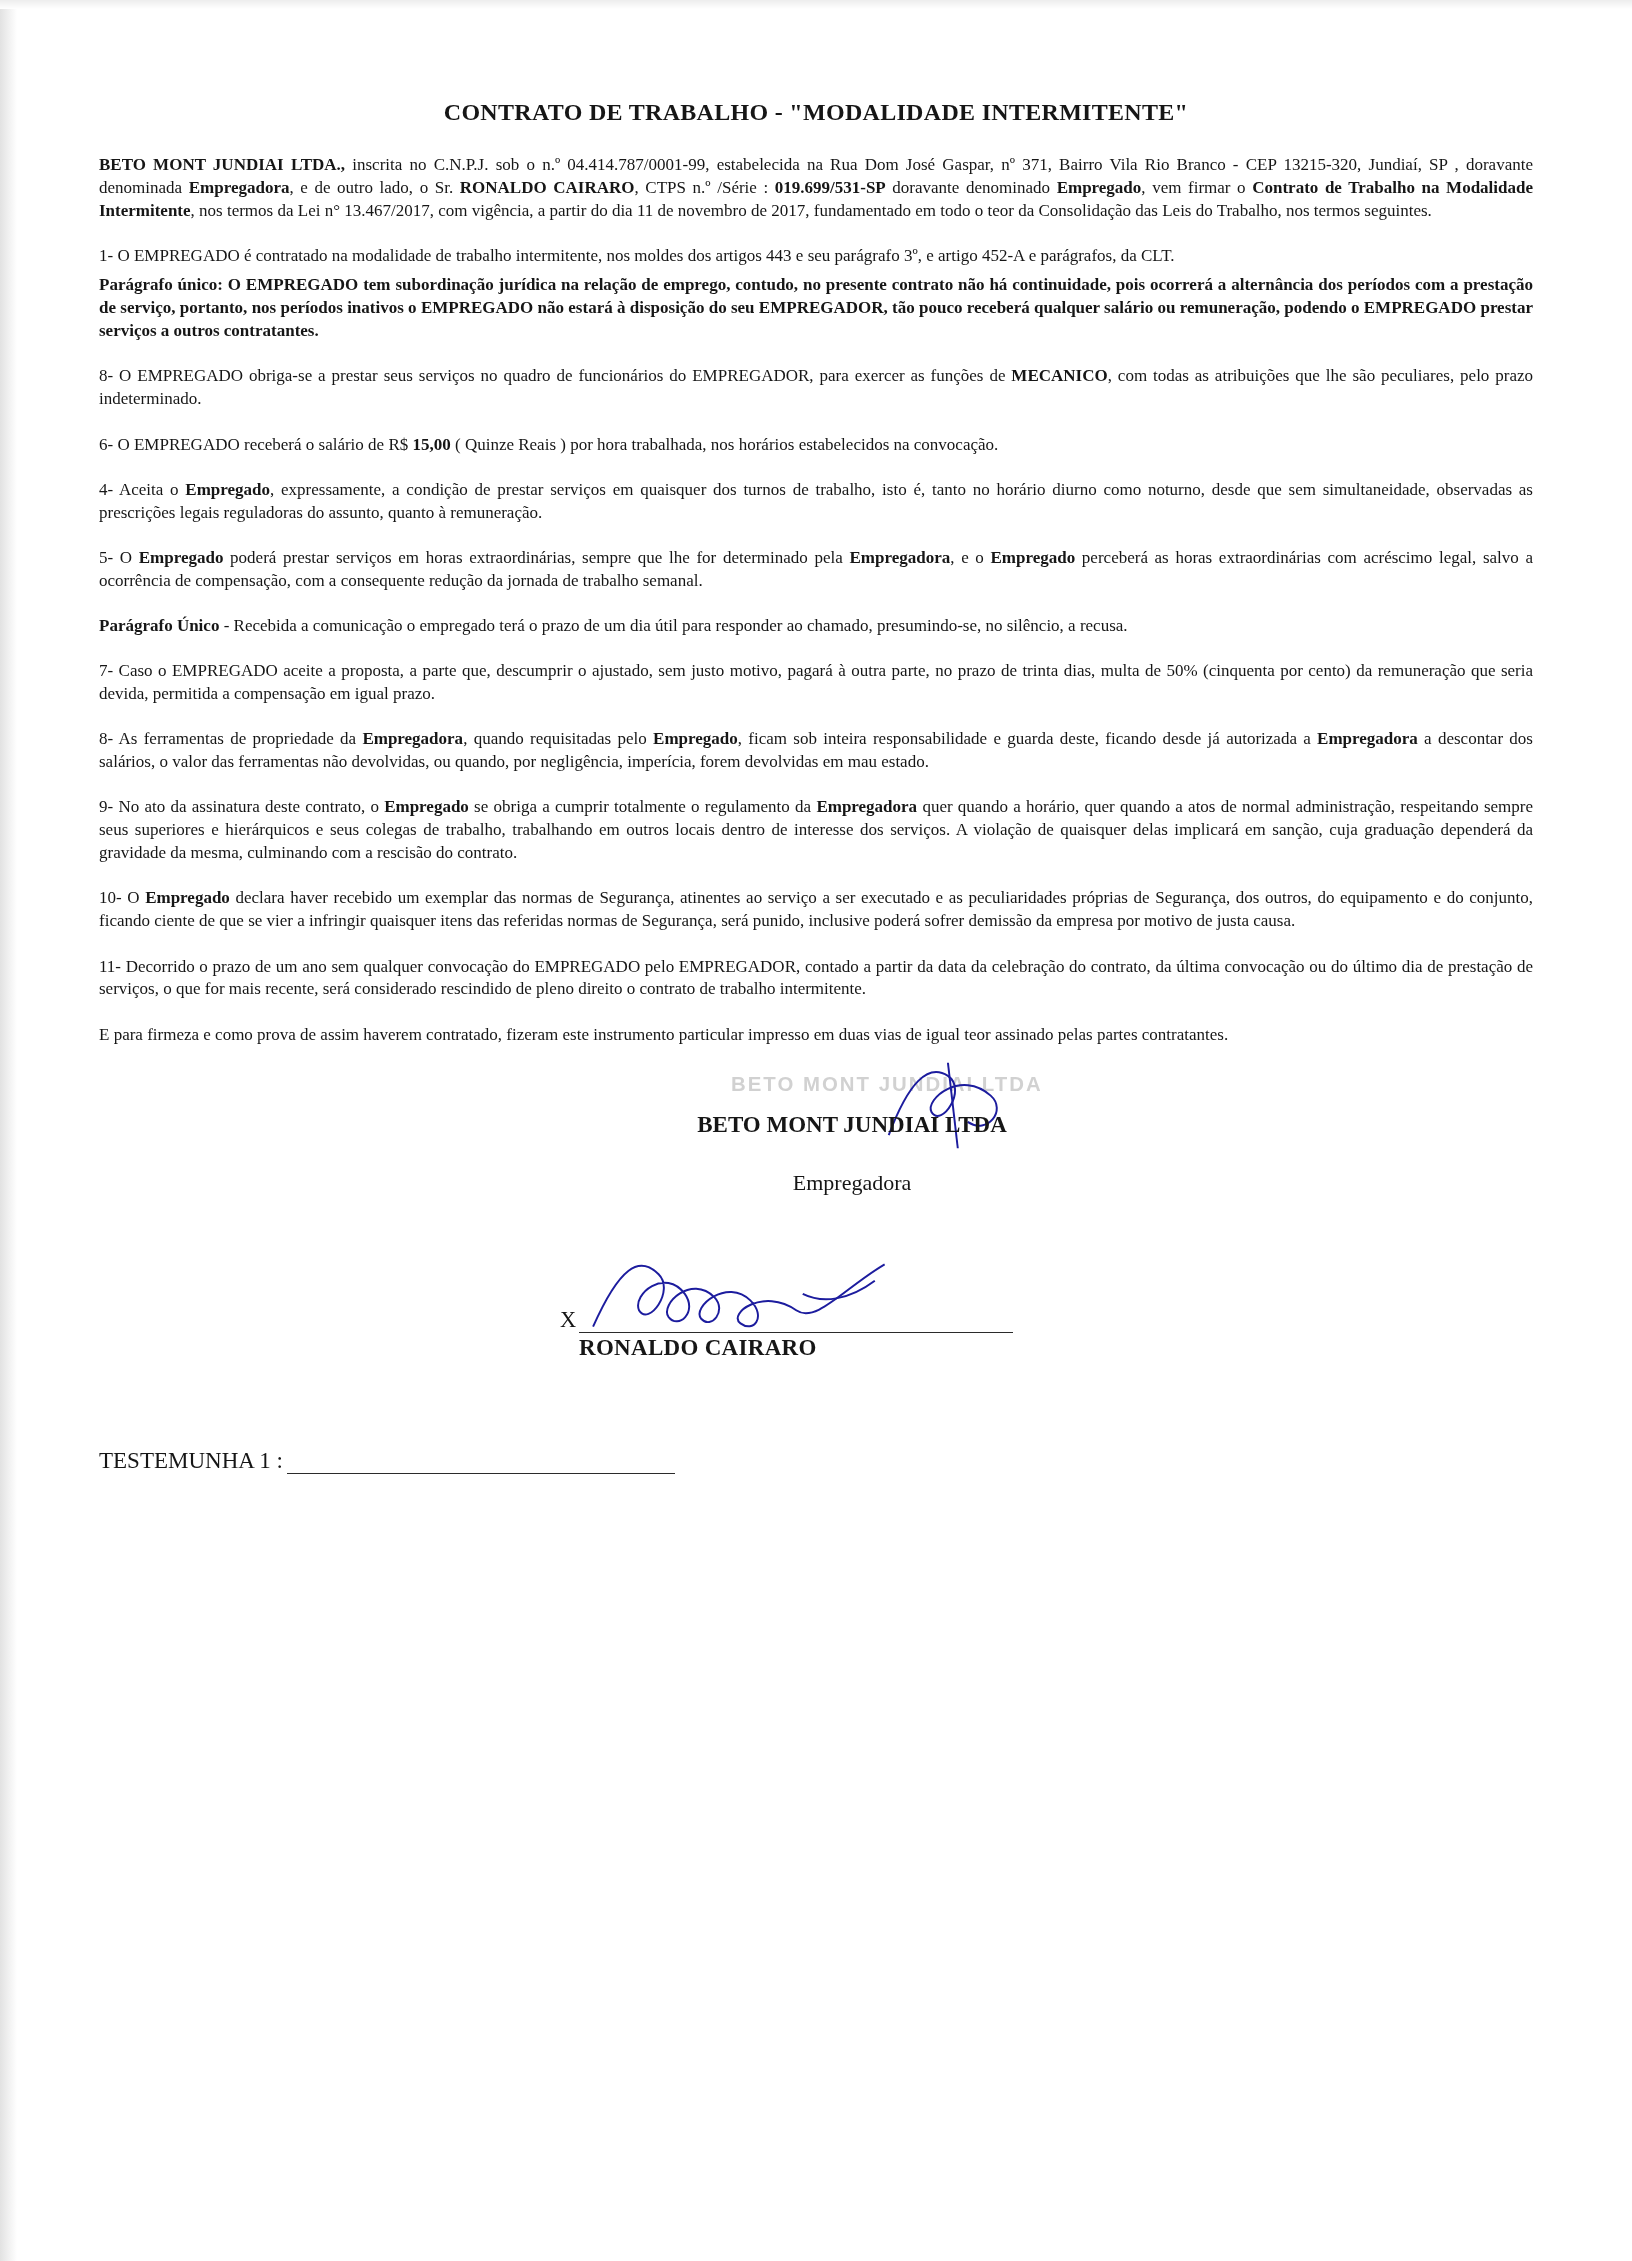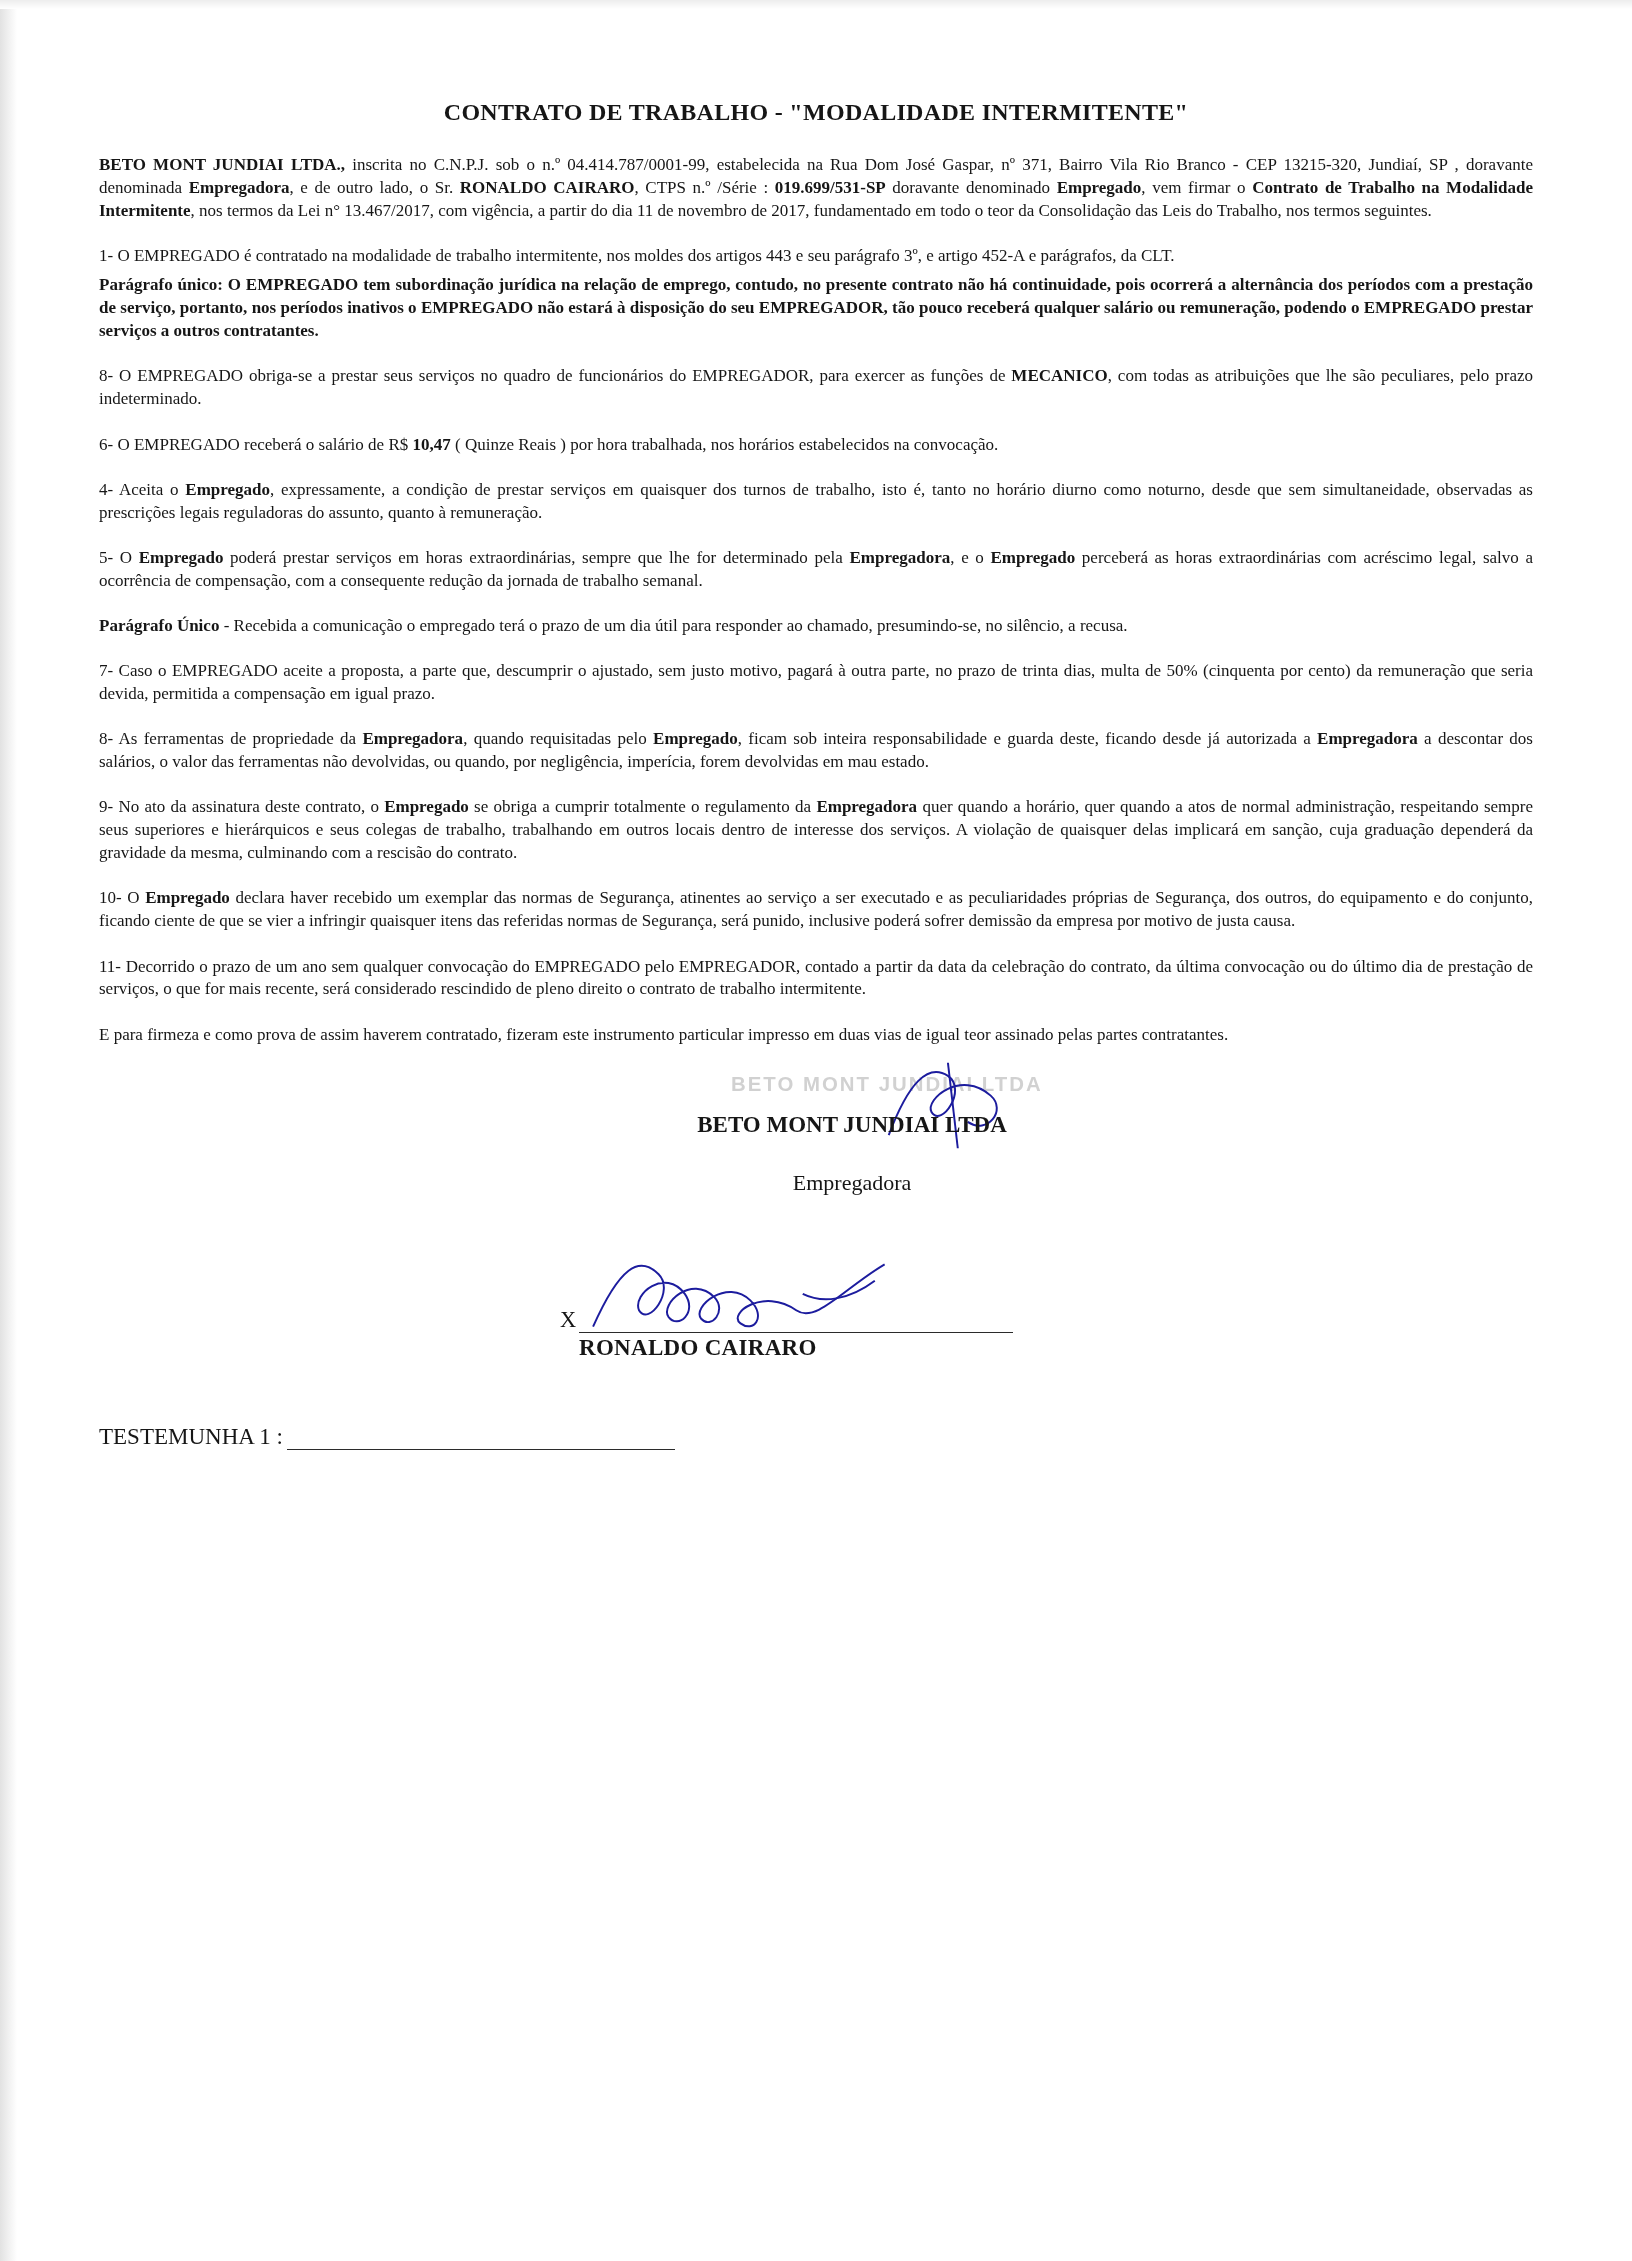--- a/index.html
+++ b/index.html
@@ -119,21 +119,21 @@
   }
   .emp-name {
     position: absolute;
     left: 480px;
     top: 100px;
     font-size: 23px;
     font-weight: bold;
     letter-spacing: 0.3px;
   }
   .witness-row {
-    margin-top: 64px;
+    margin-top: 88px;
     display: flex;
     align-items: flex-end;
     font-size: 23px;
   }
   .witness {
     display: flex;
     align-items: flex-end;
     white-space: nowrap;
   }
   .witness .wline {
@@ -179,21 +179,21 @@
 
   <p class="para b">
     <span>Parágrafo único</span><span>: O EMPREGADO tem subordinação jurídica na relação de emprego, contudo, no presente contrato não há continuidade, pois ocorrerá a alternância dos períodos com a prestação de serviço, portanto, nos períodos inativos o EMPREGADO não estará à disposição do seu EMPREGADOR, tão pouco receberá qualquer salário ou remuneração, podendo o EMPREGADO prestar serviços a outros contratantes.</span>
   </p>
 
   <p class="para">
     <span>8- O EMPREGADO obriga-se a prestar seus serviços no quadro de funcionários do EMPREGADOR, para exercer as funções de </span><span class="b">MECANICO</span><span>, com todas as atribuições que lhe são peculiares, pelo prazo indeterminado.</span>
   </p>
 
   <p class="para">
-    <span>6- O EMPREGADO receberá o salário de R$ </span><span class="b">10,47</span><span> ( Quinze Reais  ) por hora trabalhada, nos horários estabelecidos na convocação.</span>
+    <span>6- O EMPREGADO receberá o salário de R$ </span><span class="b">15,00</span><span> ( Quinze Reais  ) por hora trabalhada, nos horários estabelecidos na convocação.</span>
   </p>
 
   <p class="para">
     <span>4- Aceita o </span><span class="b">Empregado</span><span>, expressamente, a condição de prestar serviços em quaisquer dos turnos de trabalho, isto é, tanto no horário diurno como noturno, desde que sem simultaneidade, observadas as prescrições legais reguladoras do assunto, quanto à remuneração.</span>
   </p>
 
   <p class="para">
     <span>5- O </span><span class="b">Empregado</span><span> poderá prestar serviços em horas extraordinárias, sempre que lhe for determinado pela </span><span class="b">Empregadora</span><span>, e o </span><span class="b">Empregado</span><span> perceberá as horas extraordinárias com acréscimo legal, salvo a ocorrência de compensação, com a consequente redução da jornada de trabalho semanal.</span>
   </p>
 

